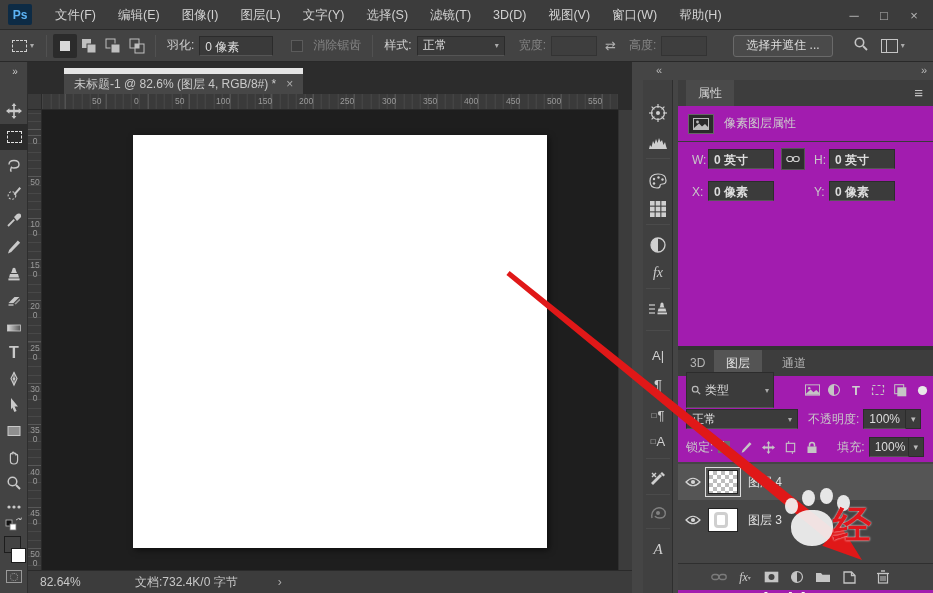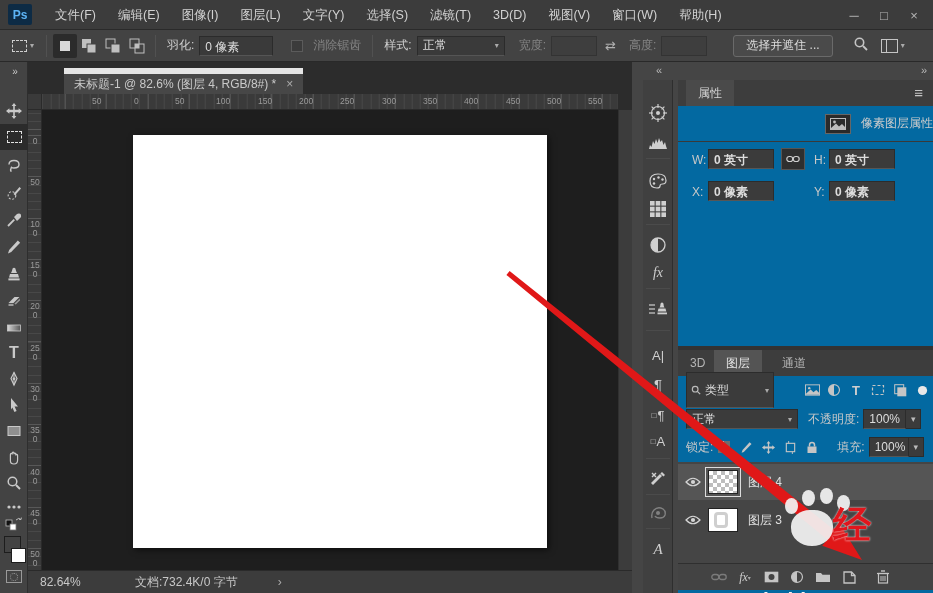--- a/index.html
+++ b/index.html
@@ -87,29 +87,29 @@
 
   
   .collapse-band { left:632px; top:62px; width:301px; height:18px; background:#454545; }
   .c-arrow { position:absolute; top:2px; color:#b9b9b9; font-size:11px; letter-spacing:-2px; }
   .iconstrip { left:643px; top:80px; width:30px; height:513px; background:#404040;
                border-right:1px solid #2e2e2e; }
   .strip-icon { position:absolute; left:0; width:30px; height:26px; display:flex; align-items:center;
                 justify-content:center; color:#cfcfcf; font-size:14px; }
   .strip-sep { position:absolute; left:3px; width:24px; height:1px; background:#333;
                border-bottom:1px solid #4b4b4b; }
-  .panels { left:678px; top:80px; width:255px; height:513px; background:#0369a1; }
+  .panels { left:678px; top:80px; width:255px; height:513px; background:#a21caf; }
 
   
   .ptabbar { position:absolute; left:0; top:0; width:255px; height:26px; background:#3d3d3d; }
   .ptab { position:absolute; left:8px; top:0; height:26px; background:#4a4a4a; color:#d5d5d5;
           display:flex; align-items:center; padding:0 12px; }
   .pmenu { position:absolute; right:10px; top:4px; color:#c5c5c5; font-size:15px; }
   .prop-head { position:absolute; left:0; top:26px; width:255px; height:36px; display:flex;
-               align-items:center; border-bottom:1px solid #393939;justify-content:flex-end; }
+               align-items:center; border-bottom:1px solid #393939; }
   .prop-thumb { width:26px; height:20px; background:#2a2a2a; border:1px solid #666; margin:0 10px;
                 display:flex; align-items:center; justify-content:center; }
   .fld-label { position:absolute; color:#c8c8c8; }
   .fld { position:absolute; height:20px; background:#3b3b3b; border:1px solid #2c2c2c;
          border-bottom-color:#565656; color:#ddd; padding:2px 5px; width:66px;font-weight:bold; }
   .link-btn { position:absolute; width:24px; height:22px; background:#2f2f2f; border:1px solid #555;
               display:flex; align-items:center; justify-content:center; }
 
   
   .lgroup-sep { position:absolute; left:0; top:266px; width:255px; height:4px; background:#333; }

